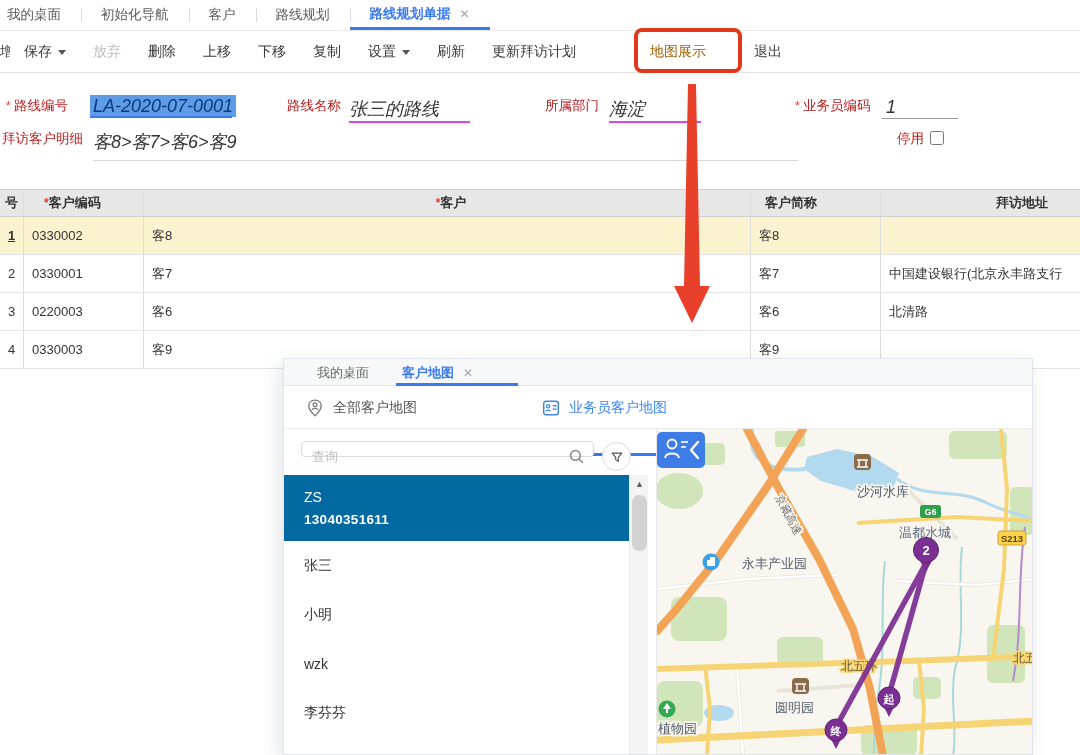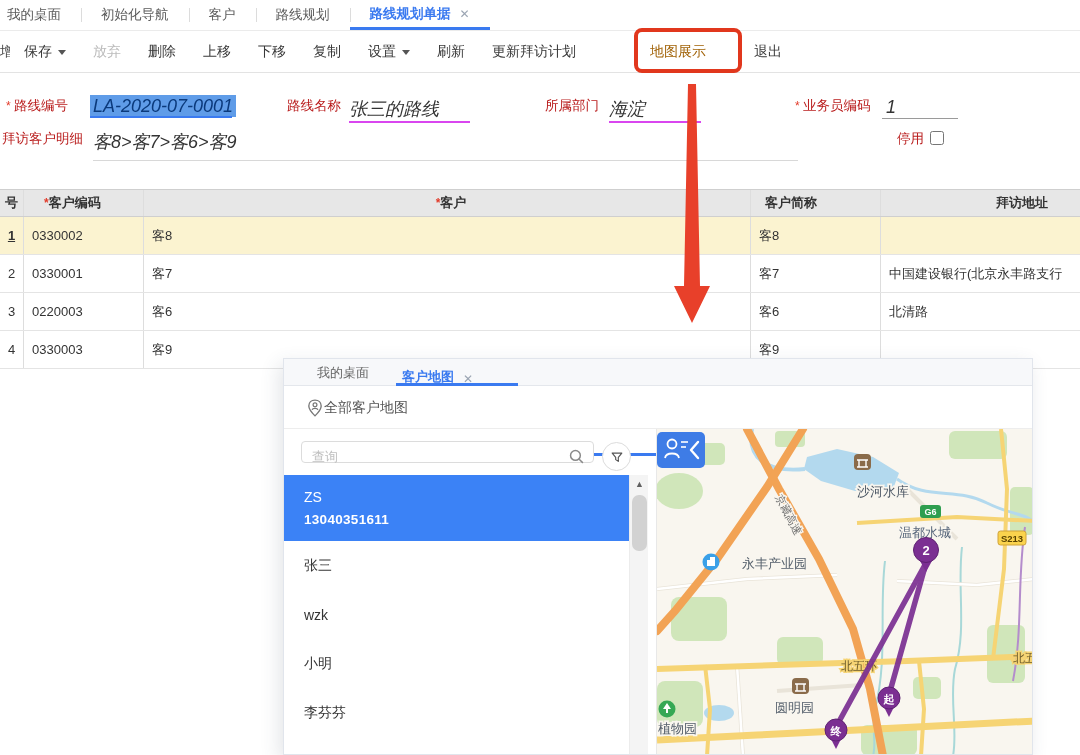--- a/index.html
+++ b/index.html
@@ -51,36 +51,36 @@
   .rownum-edit { font-weight:bold; text-decoration:underline; }
 
   
   .red-box { position:absolute; left:634px; top:28px; width:108px; height:45px; border:4px solid #e1371d; border-radius:8px; z-index:6; pointer-events:none; }
   .arrow-svg { position:absolute; left:0; top:0; z-index:6; pointer-events:none; }
 
   
   .map-win { position:absolute; left:283px; top:358px; width:750px; height:397px; background:#fff; border:1px solid #e1e5ec; box-shadow:-4px 6px 18px rgba(60,70,90,.14); overflow:hidden; z-index:3; }
   .mw-tabs { position:absolute; left:0; top:0; width:100%; height:27px; background:#f7f8fa; border-bottom:1px solid #e4e7ec; }
   .mw-tab { position:absolute; top:0; height:27px; display:flex; align-items:center; font-size:13px; color:#666; }
-  .mw-tab.active { color:#3a7af0; font-weight:bold;align-items:flex-end; }
+  .mw-tab.active { color:#3a7af0; font-weight:bold; }
   .mw-underline { position:absolute; left:112px; top:24px; width:122px; height:3px; background:#3a7af0; }
   .mw-subtabs { position:absolute; left:0; top:27px; width:100%; height:43px; border-bottom:1px solid #ededed; background:#fff; }
-  .view-tab { position:absolute; top:0; height:43px; display:flex; align-items:center; font-size:14px; color:#555; cursor:pointer; }
+  .view-tab { position:absolute; top:0; height:43px; display:flex; align-items:center; gap:9px; font-size:14px; color:#555; cursor:pointer; }
   .view-tab.active { color:#3f87e8; }
   .sub-underline { position:absolute; left:283px; top:67px; width:126px; height:3px; background:#3a7af0; }
 
-  .search-box { position:absolute; left:17px; top:82px; width:293px; height:22px; border:1px solid #dcdcdc; border-radius:4px; background:#fff; }
+  .search-box { position:absolute; left:17px; top:82px; width:293px; height:16px; border:1px solid #dcdcdc; border-radius:4px; background:#fff; }
   .search-box input { position:absolute; left:10px; top:0; width:250px; height:28px; border:none; outline:none; font-size:13px; color:#333; background:transparent; font-family:inherit; }
   .search-box input::placeholder { color:#c0c0c0; }
   .mag { position:absolute; right:8px; top:6px; }
   .filter-btn { position:absolute; left:318px; top:83px; width:29px; height:29px; border:1px solid #dcdcdc; border-radius:50%; background:#fff; display:flex; align-items:center; justify-content:center; cursor:pointer; }
 
   .sm-list { position:absolute; left:0; top:116px; width:345px; bottom:0; overflow:hidden; }
   .sm-item { position:relative; height:49px; display:flex; align-items:center; padding-left:20px; font-size:14px; color:#333; cursor:pointer; }
-  .sm-item.sel { height:66px; background:#3b82f6; color:#fff; flex-direction:column; align-items:flex-start; justify-content:center; gap:7px; }
+  .sm-item.sel { height:66px; background:#0369a1; color:#fff; flex-direction:column; align-items:flex-start; justify-content:center; gap:7px; }
   .sm-item.sel .sm-phone { font-size:13.5px; font-weight:bold; letter-spacing:.3px; }
 
   .sbar { position:absolute; left:345px; top:116px; width:19px; bottom:0; background:#f4f4f4; border-left:1px solid #ececec; }
   .sbar-up { position:absolute; left:0; top:0; width:19px; height:18px; display:flex; align-items:center; justify-content:center; font-size:9px; color:#606060; cursor:pointer; }
   .sbar-thumb { position:absolute; left:2px; top:20px; width:15px; height:56px; background:#d2d2d2; border-radius:7px; }
 
   .map-area { position:absolute; left:372px; top:70px; width:378px; height:327px; overflow:hidden; border-left:1px solid #e8e8e8; }
 </style>
 </head>
 <body>
@@ -222,20 +222,30 @@
 
     <div class="mw-subtabs">
       <div class="view-tab" style="left:22px;">
         <svg width="18" height="18" viewBox="0 0 16 16">
           <path d="M8 1 C4.7 1 2.5 3.3 2.5 6.2 C2.5 9 5.5 12.5 8 15 C10.5 12.5 13.5 9 13.5 6.2 C13.5 3.3 11.3 1 8 1 Z" fill="none" stroke="#777" stroke-width="1.2"></path>
           <circle cx="8" cy="5.2" r="1.7" fill="none" stroke="#777" stroke-width="1.1"></circle>
           <path d="M5.4 9.6 C5.8 7.9 10.2 7.9 10.6 9.6" fill="none" stroke="#777" stroke-width="1.1"></path>
         </svg>
         <span>全部客户地图</span>
       </div>
+      <div class="view-tab active" style="left:258px;">
+        <svg width="18" height="18" viewBox="0 0 16 16">
+          <rect x="1.5" y="2" width="13" height="12" rx="2" fill="none" stroke="#3f87e8" stroke-width="1.3"></rect>
+          <circle cx="5.5" cy="6.5" r="1.5" fill="none" stroke="#3f87e8" stroke-width="1.1"></circle>
+          <path d="M3.5 11 C4 9.4 7 9.4 7.5 11" fill="none" stroke="#3f87e8" stroke-width="1.1"></path>
+          <line x1="9.5" y1="6" x2="13" y2="6" stroke="#3f87e8" stroke-width="1.2"></line>
+          <line x1="9.5" y1="9" x2="13" y2="9" stroke="#3f87e8" stroke-width="1.2"></line>
+        </svg>
+        <span>业务员客户地图</span>
+      </div>
       <div class="sub-underline"></div>
     </div>
 
     <div class="search-box">
       <input type="text" placeholder="查询" style="">
       <svg class="mag" width="17" height="17" viewBox="0 0 16 16">
         <circle cx="7" cy="7" r="4.6" fill="none" stroke="#8a8a8a" stroke-width="1.4"></circle>
         <line x1="10.5" y1="10.5" x2="14" y2="14" stroke="#8a8a8a" stroke-width="1.4"></line>
       </svg>
     </div>
@@ -247,24 +257,24 @@
 
     <div class="sm-list">
       <div class="sm-item sel">
         <span class="sm-name">ZS</span>
         <span class="sm-phone">13040351611</span>
       </div>
       <div class="sm-item">
           <span>张三</span>
         </div>
       <div class="sm-item">
-          <span>wzk</span>
+          <span>小明</span>
         </div>
       <div class="sm-item">
-          <span>小明</span>
+          <span>wzk</span>
         </div>
       <div class="sm-item">
           <span>李芬芬</span>
         </div>
     </div>
 
     <div class="sbar">
       <div class="sbar-up">▲</div>
       <div class="sbar-thumb"></div>
     </div>

